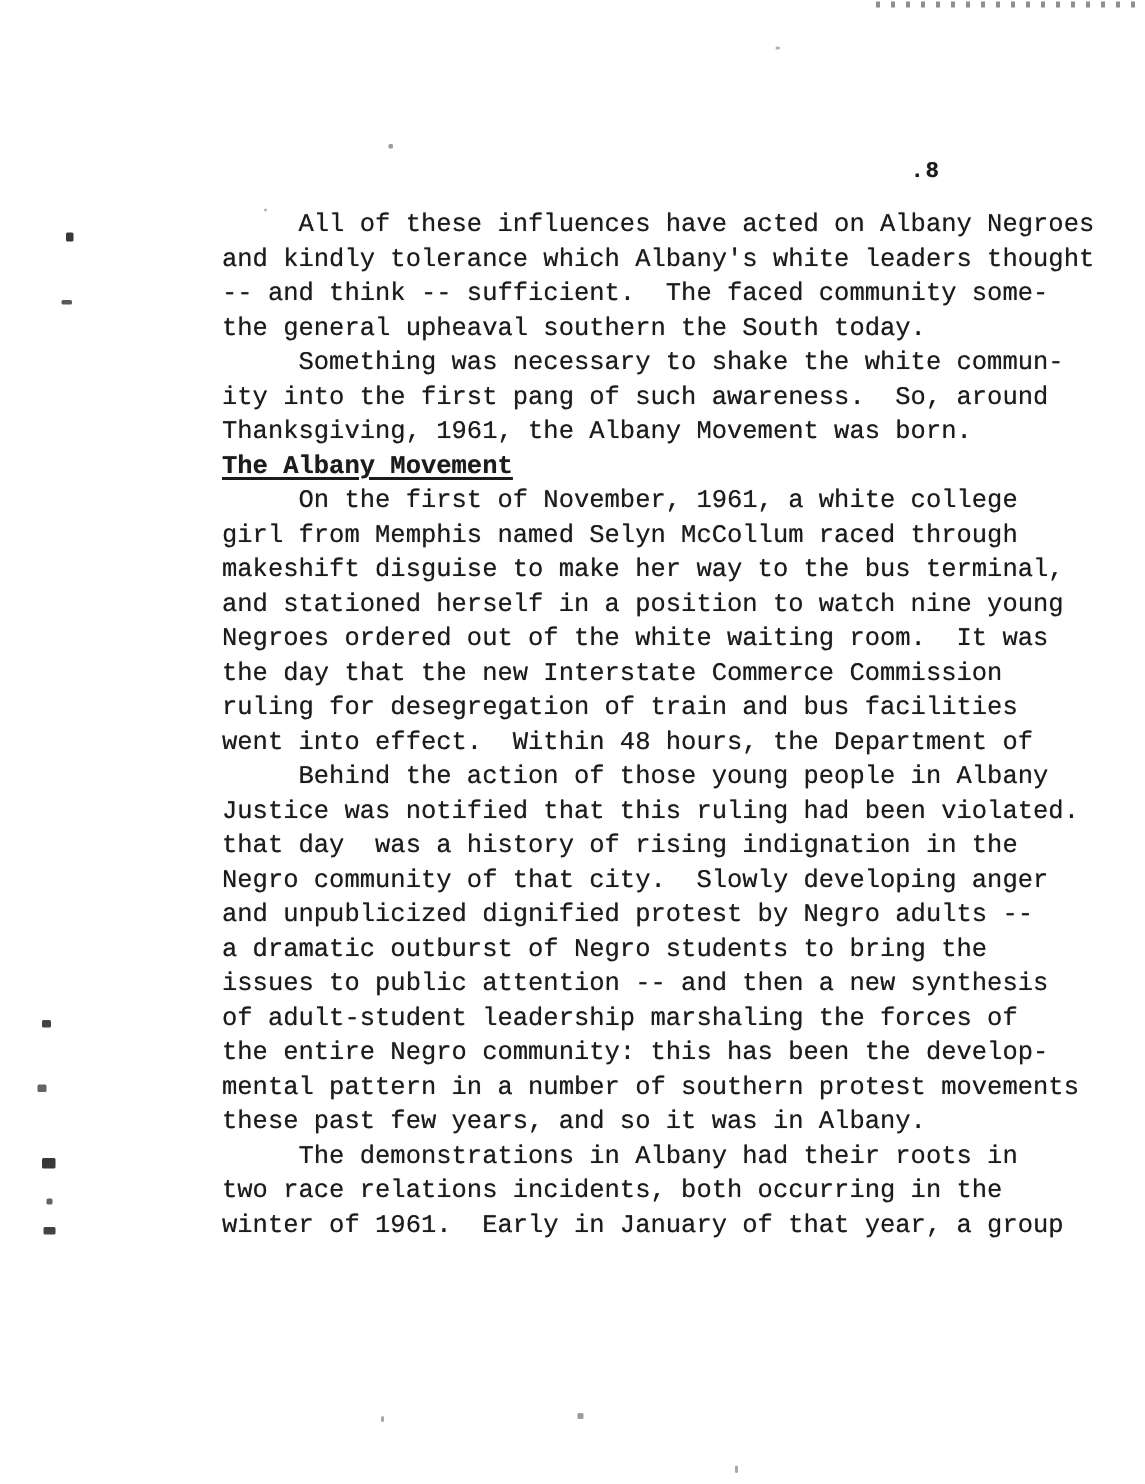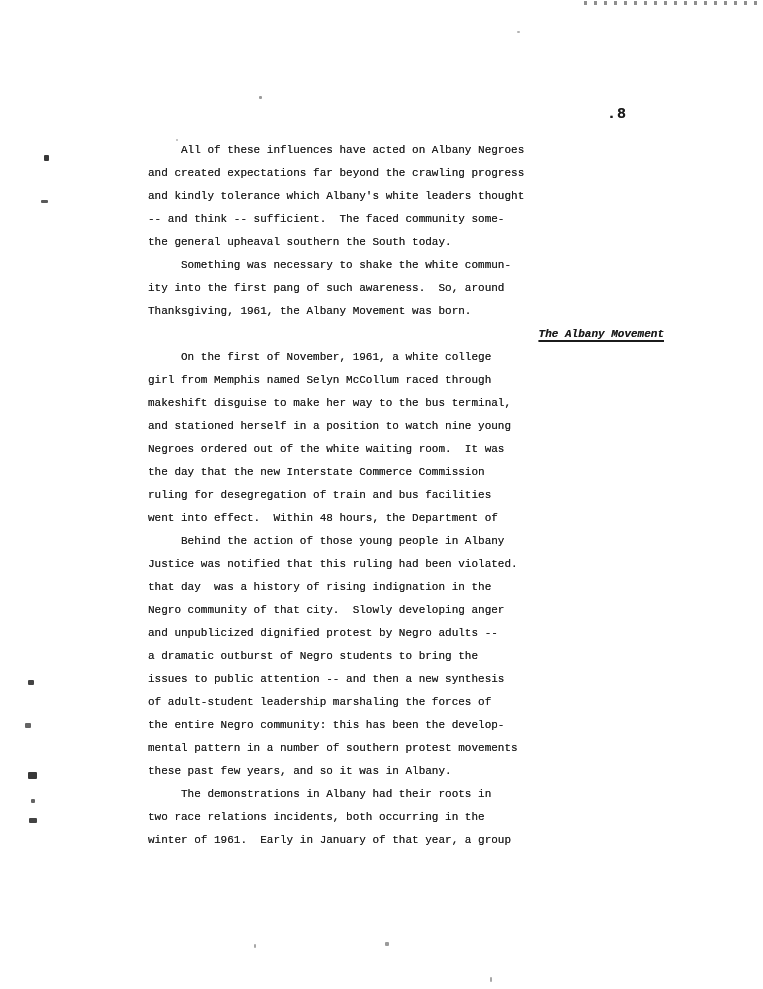--- a/index.html
+++ b/index.html
@@ -36,49 +36,47 @@
     text-shadow: 0 0 0.5px rgba(0,0,0,0.6);
   }
   .text-block {
     position: absolute;
     top: 139px;
     left: 148px;
     width: 516px;
   }
   .line {
     white-space: pre;
-    font-size: 11px;
+    font-size: 17px;
     line-height: 23px;
     height: 23px;
     letter-spacing: 0px;
     text-shadow: 0 0 0.5px rgba(10,10,10,0.65);
   }
   .line.heading {
-    text-align: right;
+    text-align: left;
     font-weight: bold;
     text-decoration: underline;
     text-underline-offset: 3px;
     text-decoration-thickness: 1.5px;
-    font-style: italic;
   }
   .speck {
     position: absolute;
     background: #222222;
     border-radius: 1px;
   }
 </style>
 </head>
 <body>
 
 <div class="page">
   <div class="dotted-edge"></div>
   <div class="page-number">.8</div>
   <div class="text-block" id="text-block">
       <div class="line">     All of these influences have acted on Albany Negroes</div>
-      <div class="line">and created expectations far beyond the crawling progress</div>
       <div class="line">and kindly tolerance which Albany's white leaders thought</div>
       <div class="line">-- and think -- sufficient.  The faced community some-</div>
       <div class="line">the general upheaval southern the South today.</div>
       <div class="line">     Something was necessary to shake the white commun-</div>
       <div class="line">ity into the first pang of such awareness.  So, around</div>
       <div class="line">Thanksgiving, 1961, the Albany Movement was born.</div>
       <div class="line heading">The Albany Movement</div>
       <div class="line">     On the first of November, 1961, a white college</div>
       <div class="line">girl from Memphis named Selyn McCollum raced through</div>
       <div class="line">makeshift disguise to make her way to the bus terminal,</div>

